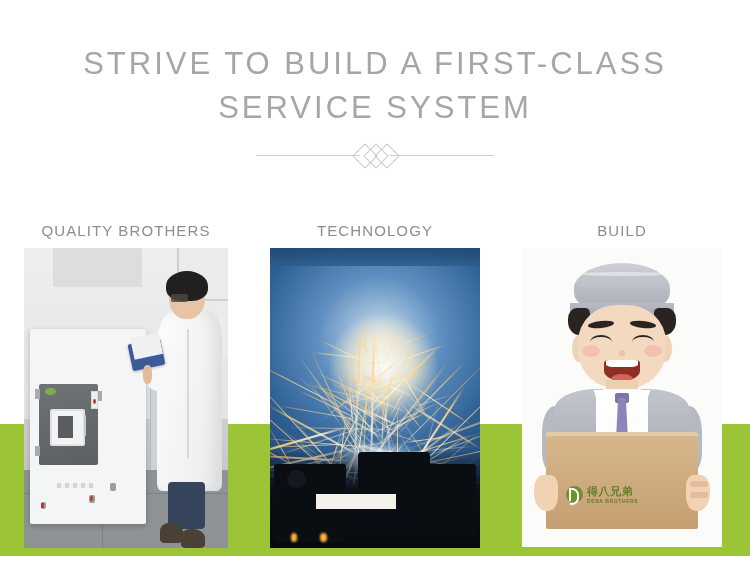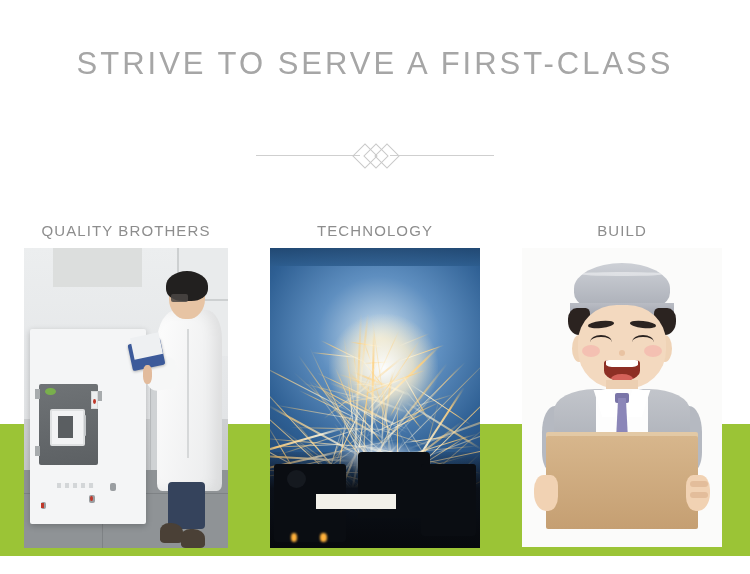--- a/index.html
+++ b/index.html
@@ -185,21 +185,22 @@
   .deliv .brand .txt{display:flex;flex-direction:column;line-height:1;}
   .deliv .brand .cn{font-size:11px;font-weight:700;color:#5f7f27;letter-spacing:.5px;}
   .deliv .brand .en{font-size:5px;font-weight:700;color:#5f7f27;letter-spacing:.6px;margin-top:2px;}
 </style>
 </head>
 <body>
 
 <div class="page">
 
   <div class="headline">
-    <span class="ln">STRIVE TO SERVE A FIRST-CLASS</span>
+    <span class="ln">STRIVE TO BUILD A FIRST-CLASS</span>
+    <span class="ln">SERVICE SYSTEM</span>
   </div>
 
   <div class="divider">
     <span class="rule left"></span>
     <span class="dia d1"></span>
     <span class="dia d2"></span>
     <span class="dia d3"></span>
     <span class="rule right"></span>
   </div>
 
@@ -481,17 +482,24 @@
         <div class="collarL"></div>
         <div class="collarR"></div>
         <div class="tieknot"></div>
         <div class="tie"></div>
         <div class="boxtop"></div>
         <div class="box"></div>
         <div class="handL"></div>
         <div class="handR"></div>
         <div class="fing"></div>
         <div class="fing2"></div>
+        <div class="brand">
+          <span class="mark"></span>
+          <span class="txt">
+            <span class="cn">得八兄弟</span>
+            <span class="en">DEBA BROTHERS</span>
+          </span>
+        </div>
       </div>
     </div>
   </div>
 
 </div>
 
 </body></html>

